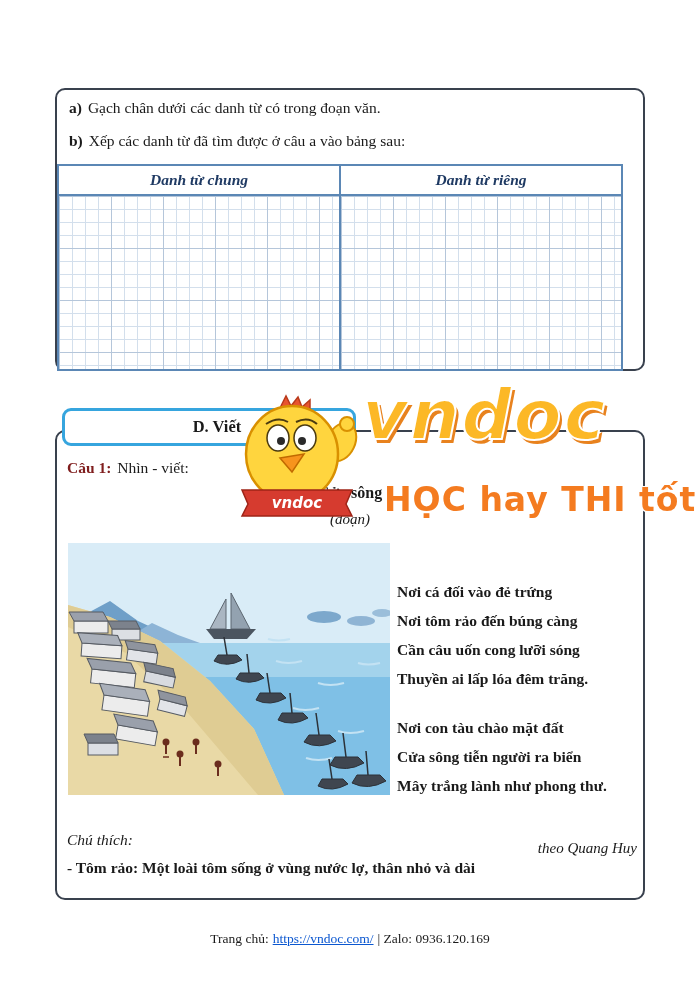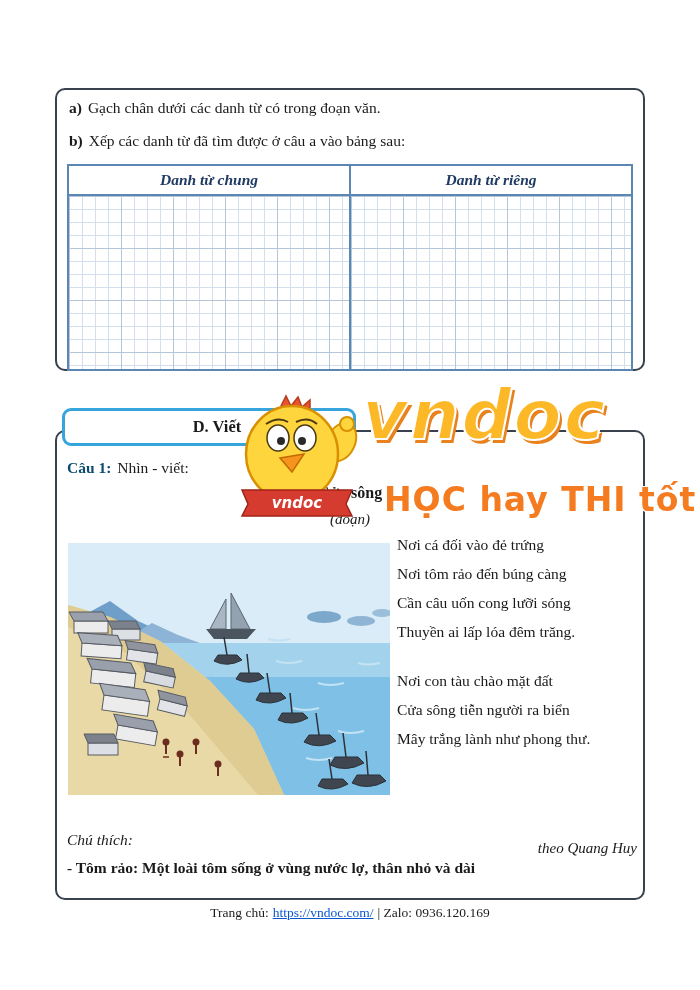--- a/index.html
+++ b/index.html
@@ -8,21 +8,21 @@
 
   .box { position:absolute; border:2px solid #39414e; border-radius:10px; background:#fff; }
 
   
   #box-a { left:55px; top:88px; width:590px; height:283px; }
   .instr { position:absolute; left:12px; font-size:15.5px; white-space:nowrap; }
   .instr .lbl { font-weight:bold; margin-right:6px; }
   #instr-a { top:9px; }
   #instr-b { top:42px; }
 
-  #noun-table { position:absolute; left:10px; top:74px; width:566px; height:207px;
+  #noun-table { position:absolute; left:0; top:74px; width:566px; height:207px;
     border:2px solid #5b87b5; display:flex; flex-direction:column; }
   .thead { display:flex; height:30px; border-bottom:2px solid #5b87b5; }
   .th { flex:1; display:flex; align-items:center; justify-content:center;
     font-weight:bold; font-style:italic; color:#1f3a63; font-size:15.5px; }
   .th:first-child { border-right:2px solid #5b87b5; }
   .tbody { flex:1; display:flex; }
   .grid-cell { flex:1; background-color:#fff;
     background-image:
       linear-gradient(to right, #b5c6da 1px, transparent 1px),
       linear-gradient(to bottom, #b5c6da 1px, transparent 1px),
@@ -45,38 +45,38 @@
     -webkit-text-stroke:2px #ffffff;
     text-shadow: 3px 4px 0 #e8821e, -1px -1px 0 #fff, 1px -1px 0 #fff, -1px 1px 0 #fff; }
   #tagline { position:absolute; left:384px; top:480px; z-index:7;
     font-family:"DejaVu Sans",sans-serif; font-size:33px; font-weight:800;
     color:#f47b20; letter-spacing:1px;
     text-shadow:-1px -1px 0 #fff, 1px -1px 0 #fff, -1px 1px 0 #fff, 1px 1px 0 #fff; }
 
   
   #box-d { left:55px; top:430px; width:590px; height:470px; z-index:1; }
   #question { position:absolute; left:67px; top:459px; font-size:15.5px; z-index:2; }
-  #question .qlbl { color:#0c4a6e; font-weight:bold; margin-right:6px; }
+  #question .qlbl { color:#7f1d1d; font-weight:bold; margin-right:6px; }
   #poem-title { position:absolute; left:55px; top:484px; width:590px; text-align:center;
     font-weight:bold; font-size:16px; z-index:2; }
   #poem-subtitle { position:absolute; left:55px; top:511px; width:590px; text-align:center;
     font-style:italic; font-size:15px; z-index:2; }
 
   #illustration { position:absolute; left:68px; top:543px; width:322px; height:252px; z-index:2; }
 
-  #poem { position:absolute; left:397px; top:530px; font-size:15.5px; line-height:29px; z-index:2; }
+  #poem { position:absolute; left:397px; top:577px; font-size:15.5px; line-height:29px; z-index:2;font-weight:bold; }
   .stanza2 { margin-top:20px; }
   #poem-author { position:absolute; left:397px; top:796px; width:240px; text-align:right;
     font-style:italic; font-size:15px; z-index:2;margin-top:44px; }
 
   #note-label { position:absolute; left:67px; top:831px; font-style:italic; font-size:15.5px; z-index:2; }
   #note-text  { position:absolute; left:67px; top:859px; font-weight:bold; font-size:15.5px; z-index:2; }
 
   
-  #footer { position:absolute; left:0; top:905px; width:700px; text-align:center; font-size:13.5px; }
+  #footer { position:absolute; left:0; top:931px; width:700px; text-align:center; font-size:13.5px; }
   #footer a { color:#0b57d0; text-decoration:underline; margin:0 4px 0 4px; }
 </style>
 </head>
 <body>
 
 <div class="box" id="box-a">
   <div class="instr" id="instr-a">
     <span class="lbl">a)</span><span>Gạch chân dưới các danh từ có trong đoạn văn.</span>
   </div>
   <div class="instr" id="instr-b">

